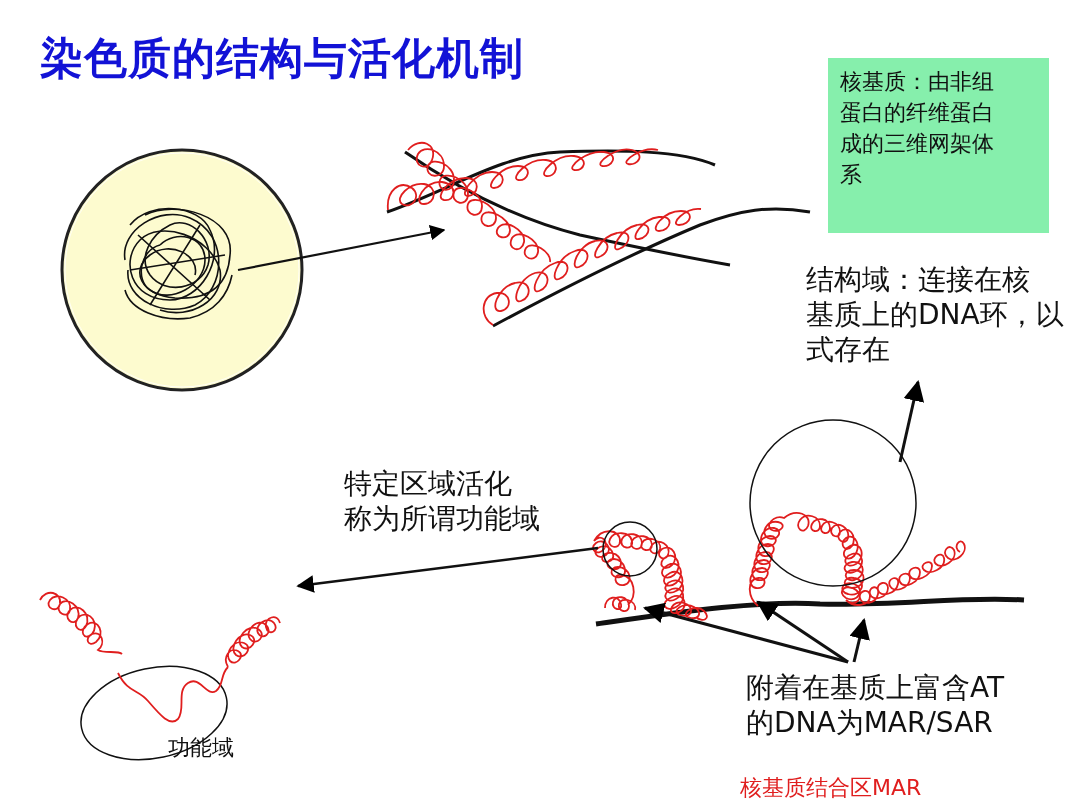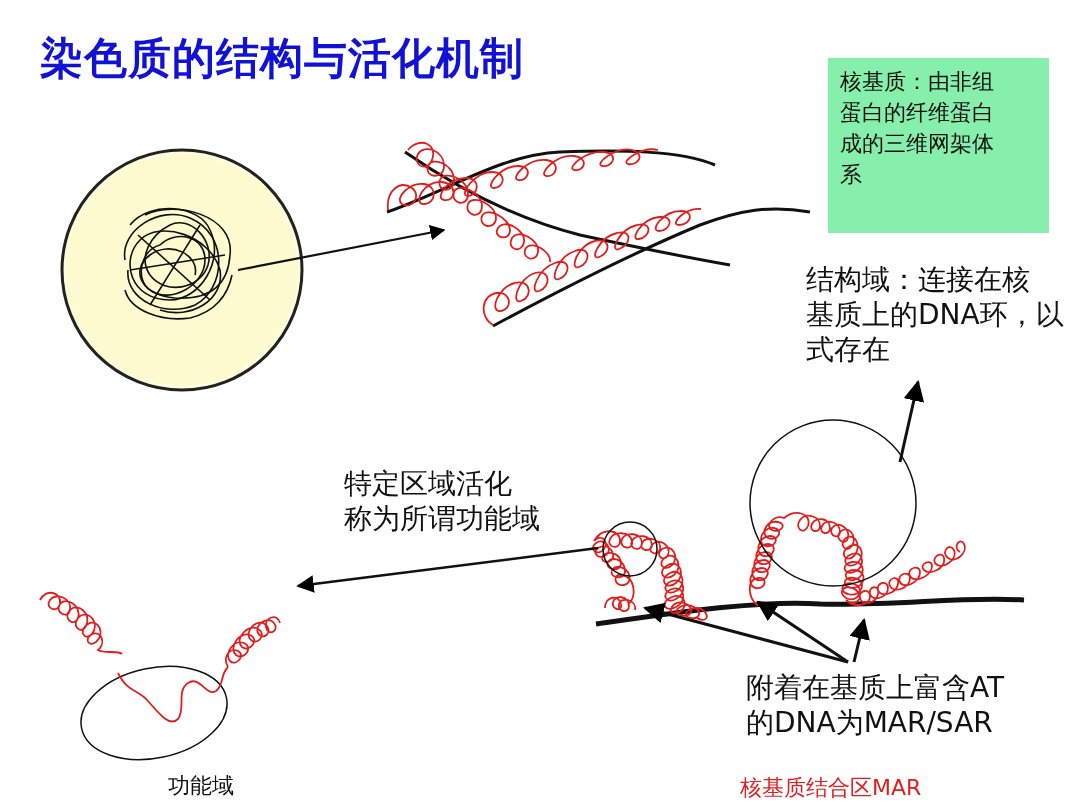--- a/index.html
+++ b/index.html
@@ -7,21 +7,21 @@
          font-family: "DejaVu Sans", "Liberation Sans", sans-serif; }
   .title { position: absolute; left: 40px; top: 30px; font-size: 43px; font-weight: bold;
            color: #1212d6; letter-spacing: 1px; white-space: nowrap; text-align: center; }
   .note-box { position: absolute; left: 828px; top: 58px; width: 221px; height: 175px;
               background: #86efac; box-sizing: border-box; padding: 8px 10px 0 12px;
               font-size: 22px; line-height: 31px; color: #111; }
   .label { position: absolute; font-size: 28px; line-height: 35px; color: #111; white-space: nowrap; }
   .label-domain { left: 806px; top: 262px; }
   .label-activation { left: 344px; top: 466px; }
   .label-mar { left: 702px; top: 670px; margin-left: 44px; }
-  .label-functional { left: 168px; top: 768px; font-size: 22px; }
+  .label-functional { left: 168px; top: 730px; font-size: 22px; }
   .label-red { left: 740px; top: 770px; color: #e01e1e; font-size: 22px; }
   svg.diagram { position: absolute; left: 0; top: 0; }
 </style>
 </head>
 <body>
 
 <div class="title">染色质的结构与活化机制</div>
 
 <svg class="diagram" width="1080" height="810" viewBox="0 0 1080 810">
   <defs>

